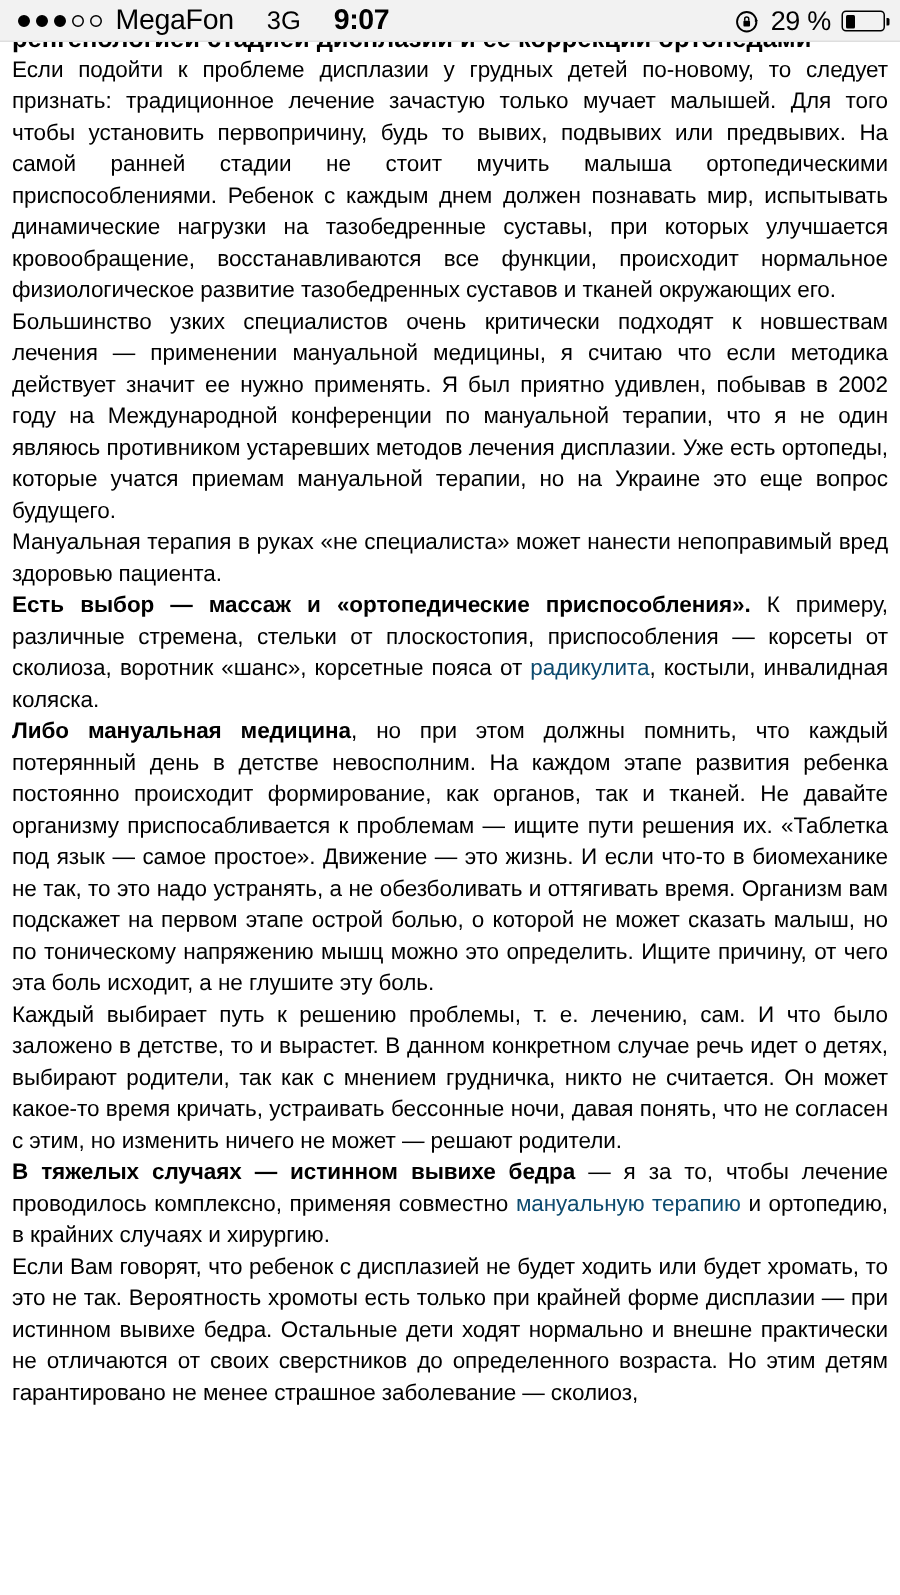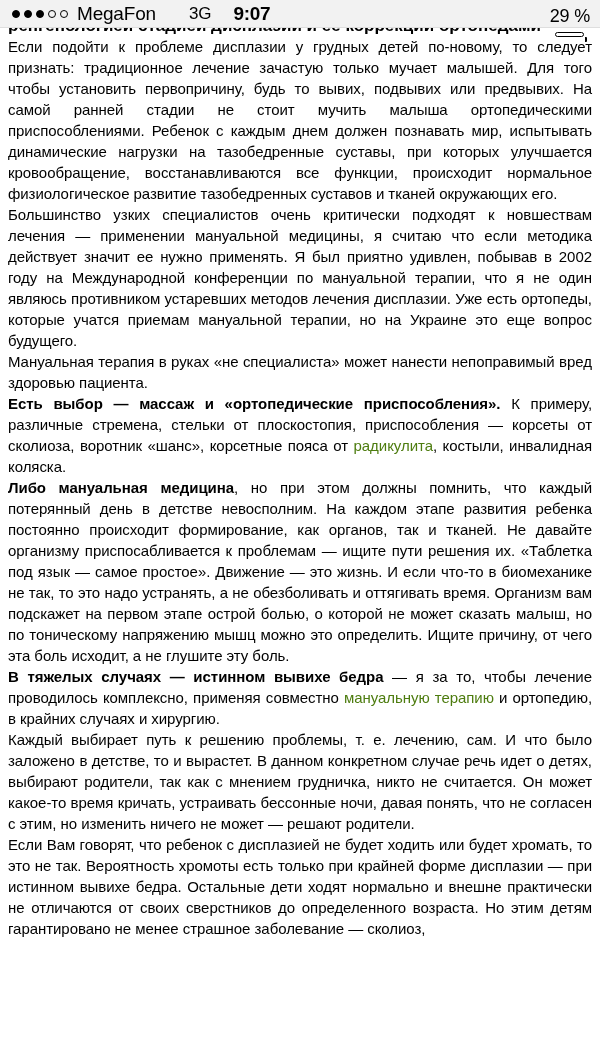--- a/index.html
+++ b/index.html
@@ -39,21 +39,21 @@
     border-radius: 50%;
     border: 1.3px solid #000;
     box-sizing: border-box;
   }
   .dot.filled { background: #000; }
   .dot.empty  { background: transparent; }
 
   .carrier {
     font-size: 19px;
     letter-spacing: -0.2px;
-    margin-right: 13px;
+    margin-right: 2px;
     line-height: 1;
   }
   .network {
     font-size: 17px;
     margin-right: 22px;
     line-height: 1;
     margin-left: 20px;
   }
   .clock {
     font-size: 19px;
@@ -62,21 +62,20 @@
     letter-spacing: -0.3px;
   }
   .status-right {
     position: absolute;
     right: 10px;
     top: 0;
     height: 28px;
     display: flex;
     align-items: center;
     gap: 7px;
-    flex-direction: column;
   }
   .rotation-lock {
     width: 17px;
     height: 17px;
     display: block;
   }
   .battery-pct {
     font-size: 18px;
     line-height: 1;
     letter-spacing: -0.2px;
@@ -130,21 +129,21 @@
     margin: 0;
     font-size: 15px;
     line-height: 21px;
     text-align: justify;
     text-justify: inter-word;
     hyphens: none;
     letter-spacing: -0.05px;
   }
   b { font-weight: bold; margin-top: 12px; }
   a.link {
-    color: #4d7c0f;
+    color: #0c4a6e;
     text-decoration: none;
   }
 </style>
 </head>
 <body>
 
 <div class="status-bar">
 
   <div class="signal-dots">
     <span class="dot filled"></span>
@@ -177,17 +176,17 @@
   <div class="clipped-line">
     <span class="clip-inner">ренгенологией стадией дисплазии и её коррекции ортопедами</span>
   </div>
 
   <div id="paragraph-container">
       <p><span>Если подойти к проблеме дисплазии у грудных детей по-новому, то следует признать: традиционное лечение зачастую только мучает малышей. Для того чтобы установить первопричину, будь то вывих, подвывих или предвывих. На самой ранней стадии не стоит мучить малыша ортопедическими приспособлениями. Ребенок с каждым днем должен познавать мир, испытывать динамические нагрузки на тазобедренные суставы, при которых улучшается кровообращение, восстанавливаются все функции, происходит нормальное физиологическое развитие тазобедренных суставов и тканей окружающих его.</span></p>
       <p><span>Большинство узких специалистов очень критически подходят к новшествам лечения — применении мануальной медицины, я считаю что если методика действует значит ее нужно применять. Я был приятно удивлен, побывав в 2002 году на Международной конференции по мануальной терапии, что я не один являюсь противником устаревших методов лечения дисплазии. Уже есть ортопеды, которые учатся приемам мануальной терапии, но на Украине это еще вопрос будущего.</span></p>
       <p><span>Мануальная терапия в руках «не специалиста» может нанести непоправимый вред здоровью пациента.</span></p>
       <p><b>Есть выбор — массаж и «ортопедические приспособления».</b><span> К примеру, различные стремена, стельки от плоскостопия, приспособления — корсеты от сколиоза, воротник «шанс», корсетные пояса от </span><a class="link" href="#">радикулита</a><span>, костыли, инвалидная коляска.</span></p>
       <p><b>Либо мануальная медицина</b><span>, но при этом должны помнить, что каждый потерянный день в детстве невосполним. На каждом этапе развития ребенка постоянно происходит формирование, как органов, так и тканей. Не давайте организму приспосабливается к проблемам — ищите пути решения их. «Таблетка под язык — самое простое». Движение — это жизнь. И если что-то в биомеханике не так, то это надо устранять, а не обезболивать и оттягивать время. Организм вам подскажет на первом этапе острой болью, о которой не может сказать малыш, но по тоническому напряжению мышц можно это определить. Ищите причину, от чего эта боль исходит, а не глушите эту боль.</span></p>
+      <p><span>Каждый выбирает путь к решению проблемы, т. е. лечению, сам. И что было заложено в детстве, то и вырастет. В данном конкретном случае речь идет о детях, выбирают родители, так как с мнением грудничка, никто не считается. Он может какое-то время кричать, устраивать бессонные ночи, давая понять, что не согласен с этим, но изменить ничего не может — решают родители.</span></p>
       <p><b>В тяжелых случаях — истинном вывихе бедра</b><span> — я за то, чтобы лечение проводилось комплексно, применяя совместно </span><a class="link" href="#">мануальную терапию</a><span> и ортопедию, в крайних случаях и хирургию.</span></p>
-      <p><span>Каждый выбирает путь к решению проблемы, т. е. лечению, сам. И что было заложено в детстве, то и вырастет. В данном конкретном случае речь идет о детях, выбирают родители, так как с мнением грудничка, никто не считается. Он может какое-то время кричать, устраивать бессонные ночи, давая понять, что не согласен с этим, но изменить ничего не может — решают родители.</span></p>
       <p><span>Если Вам говорят, что ребенок с дисплазией не будет ходить или будет хромать, то это не так. Вероятность хромоты есть только при крайней форме дисплазии — при истинном вывихе бедра. Остальные дети ходят нормально и внешне практически не отличаются от своих сверстников до определенного возраста. Но этим детям гарантировано не менее страшное заболевание — сколиоз, </span></p>
     </div>
 </div>
 
 </body></html>

